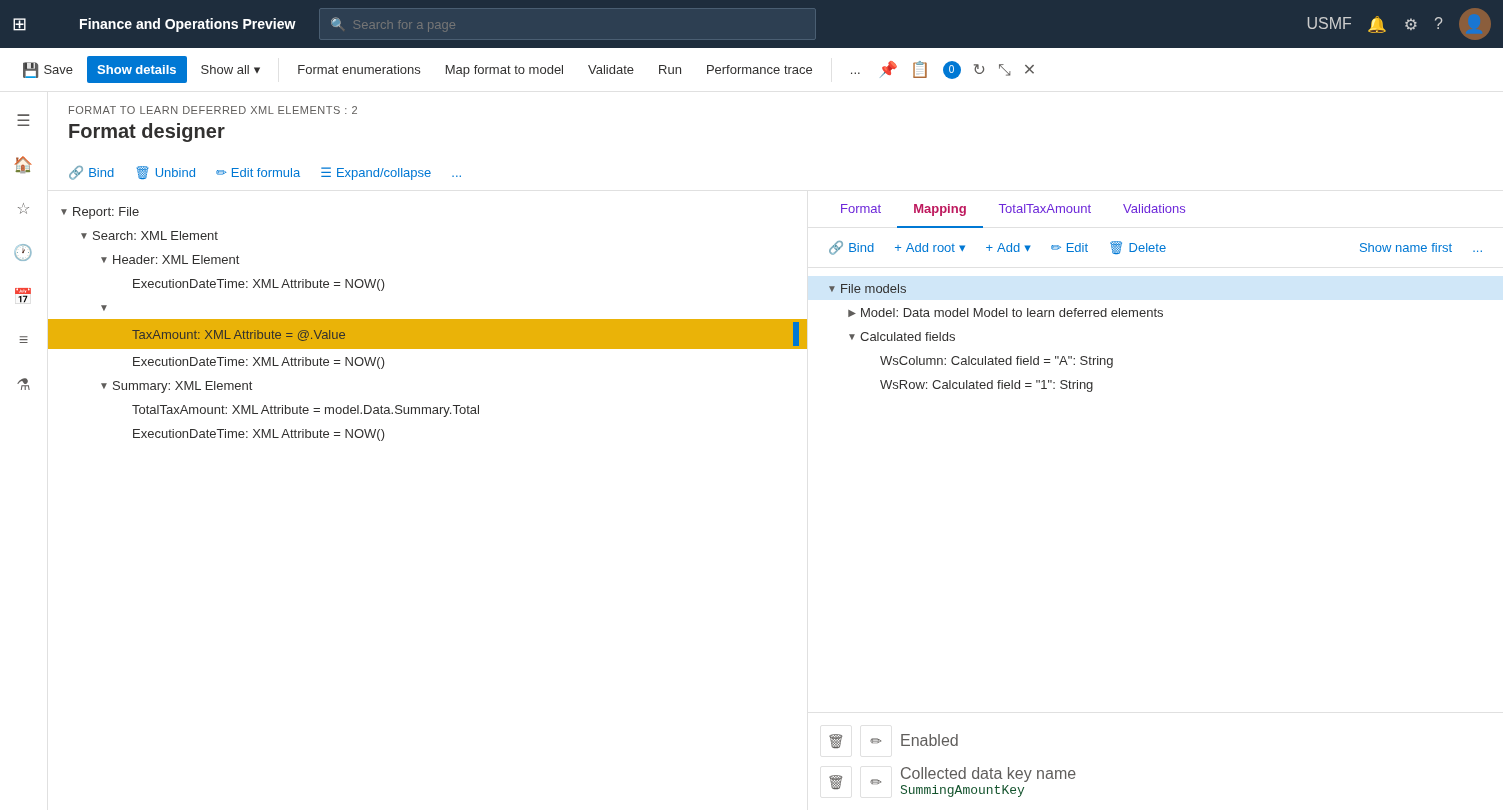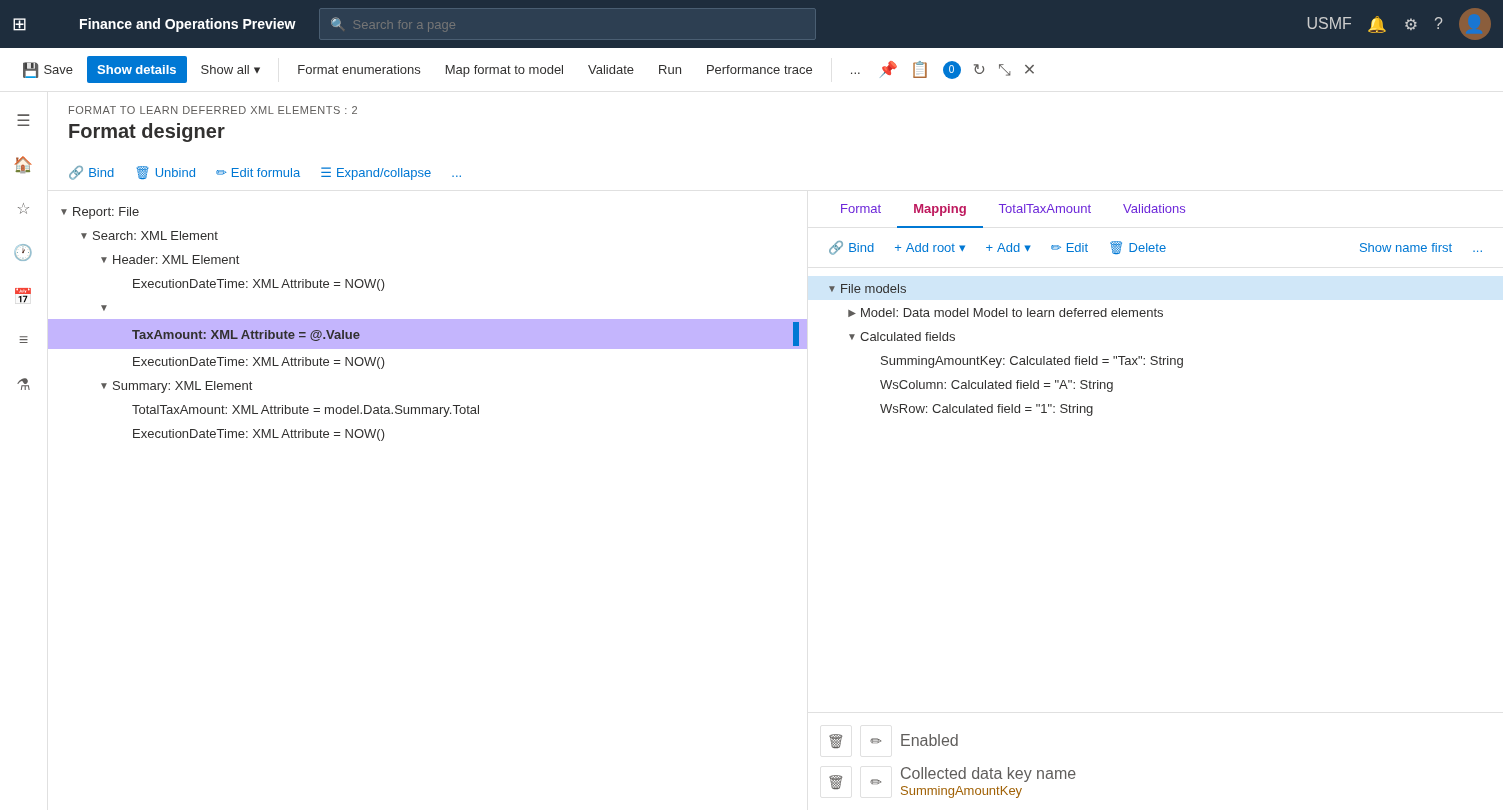--- a/index.html
+++ b/index.html
@@ -170,21 +170,21 @@
     .tree-item {
       display: flex;
       align-items: center;
       padding: 3px 8px 3px 0;
       cursor: pointer;
       white-space: nowrap;
       color: #323130;
       font-size: 13px;
       min-height: 24px;
     }
-    .tree-item.selected { background: #c4b5fd; font-weight: bold; }
+    .tree-item.selected { background: #eab308; }
 
     .tree-toggle {
       display: inline-block;
       width: 16px;
       text-align: center;
       color: #605e5c;
       font-size: 10px;
       flex-shrink: 0;
     }
     .tree-indent { display: inline-block; flex-shrink: 0; }
@@ -301,22 +301,23 @@
       border-radius: 2px;
       font-size: 14px;
       color: #605e5c;
     }
     .bottom-label {
       font-size: 16px;
       color: #605e5c;
     }
     .bottom-value {
       font-size: 13px;
-      color: #a16207;
+      color: #14532d;
       font-weight: 500;
+      font-family: Liberation Mono, monospace;
     }
 
     .notification-badge {
       background: #0078d4;
       color: white;
       border-radius: 50%;
       width: 18px;
       height: 18px;
       font-size: 10px;
       display: flex;
@@ -549,25 +550,20 @@
       <span class="mapping-text">Model: Data model Model to learn deferred elements</span>
     </div>
               <div class="mapping-item">
       <span class="mapping-indent" style="width:24px;"></span>
       <span class="mapping-toggle">▼</span>
       <span class="mapping-text">Calculated fields</span>
     </div>
               <div class="mapping-item">
       <span class="mapping-indent" style="width:44px;"></span>
       <span class="mapping-toggle"></span>
-      <span class="mapping-text">SummingAmountKey: Calculated field = "Tax": String</span>
-    </div>
-              <div class="mapping-item">
-      <span class="mapping-indent" style="width:44px;"></span>
-      <span class="mapping-toggle"></span>
       <span class="mapping-text">WsColumn: Calculated field = "A": String</span>
     </div>
               <div class="mapping-item">
       <span class="mapping-indent" style="width:44px;"></span>
       <span class="mapping-toggle"></span>
       <span class="mapping-text">WsRow: Calculated field = "1": String</span>
     </div>
             </div>
         </div>
 

